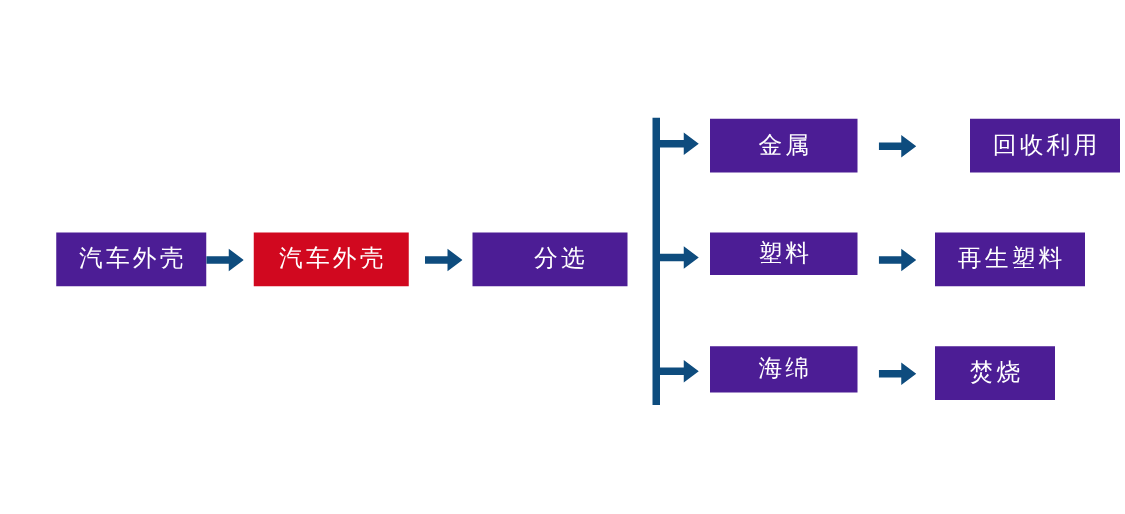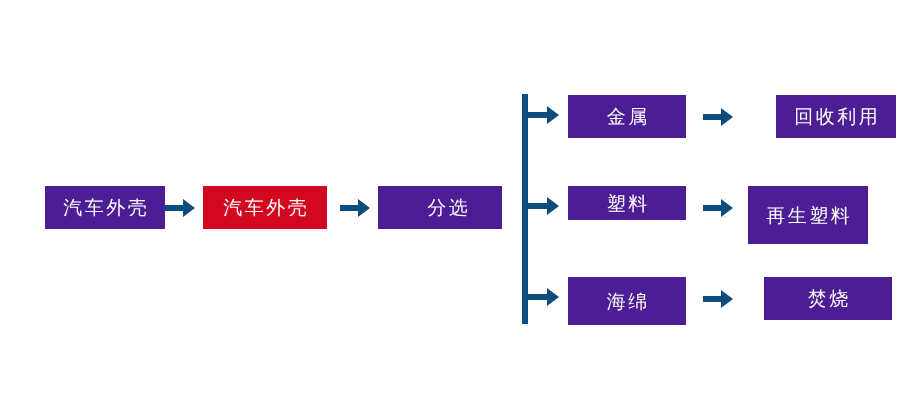--- a/index.html
+++ b/index.html
@@ -93,25 +93,25 @@
   <div class="node blue" style="left:748px; top:95px; width:120px; height:43px;margin-left:28px;">回收利用</div>
 
   <div class="node blue" style="left:568px; top:186px; width:118px; height:34px;">塑料</div>
 
   <span class="arrow" style="left:703px; top:197px; width:30px; height:22px;">
     <svg width="30" height="22" viewBox="0 0 30 22">
       <path d="M0 8 H18 V2 L30 11 L18 20 V14 H0 Z" fill="#0E4C7E"></path>
     </svg>
   </span>
 
-  <div class="node blue" style="left:748px; top:186px; width:120px; height:58px;">再生塑料</div>
+  <div class="node blue" style="left:748px; top:186px; width:120px; height:43px;">再生塑料</div>
 
-  <div class="node blue" style="left:568px; top:277px; width:118px; height:48px;">海绵</div>
+  <div class="node blue" style="left:568px; top:277px; width:118px; height:37px;">海绵</div>
 
   <span class="arrow" style="left:703px; top:288px; width:30px; height:22px;">
     <svg width="30" height="22" viewBox="0 0 30 22">
       <path d="M0 8 H18 V2 L30 11 L18 20 V14 H0 Z" fill="#0E4C7E"></path>
     </svg>
   </span>
 
-  <div class="node blue" style="left:764px; top:277px; width:128px; height:43px;">焚烧</div>
+  <div class="node blue" style="left:748px; top:277px; width:96px; height:43px;">焚烧</div>
 
 </div>
 
 </body></html>

